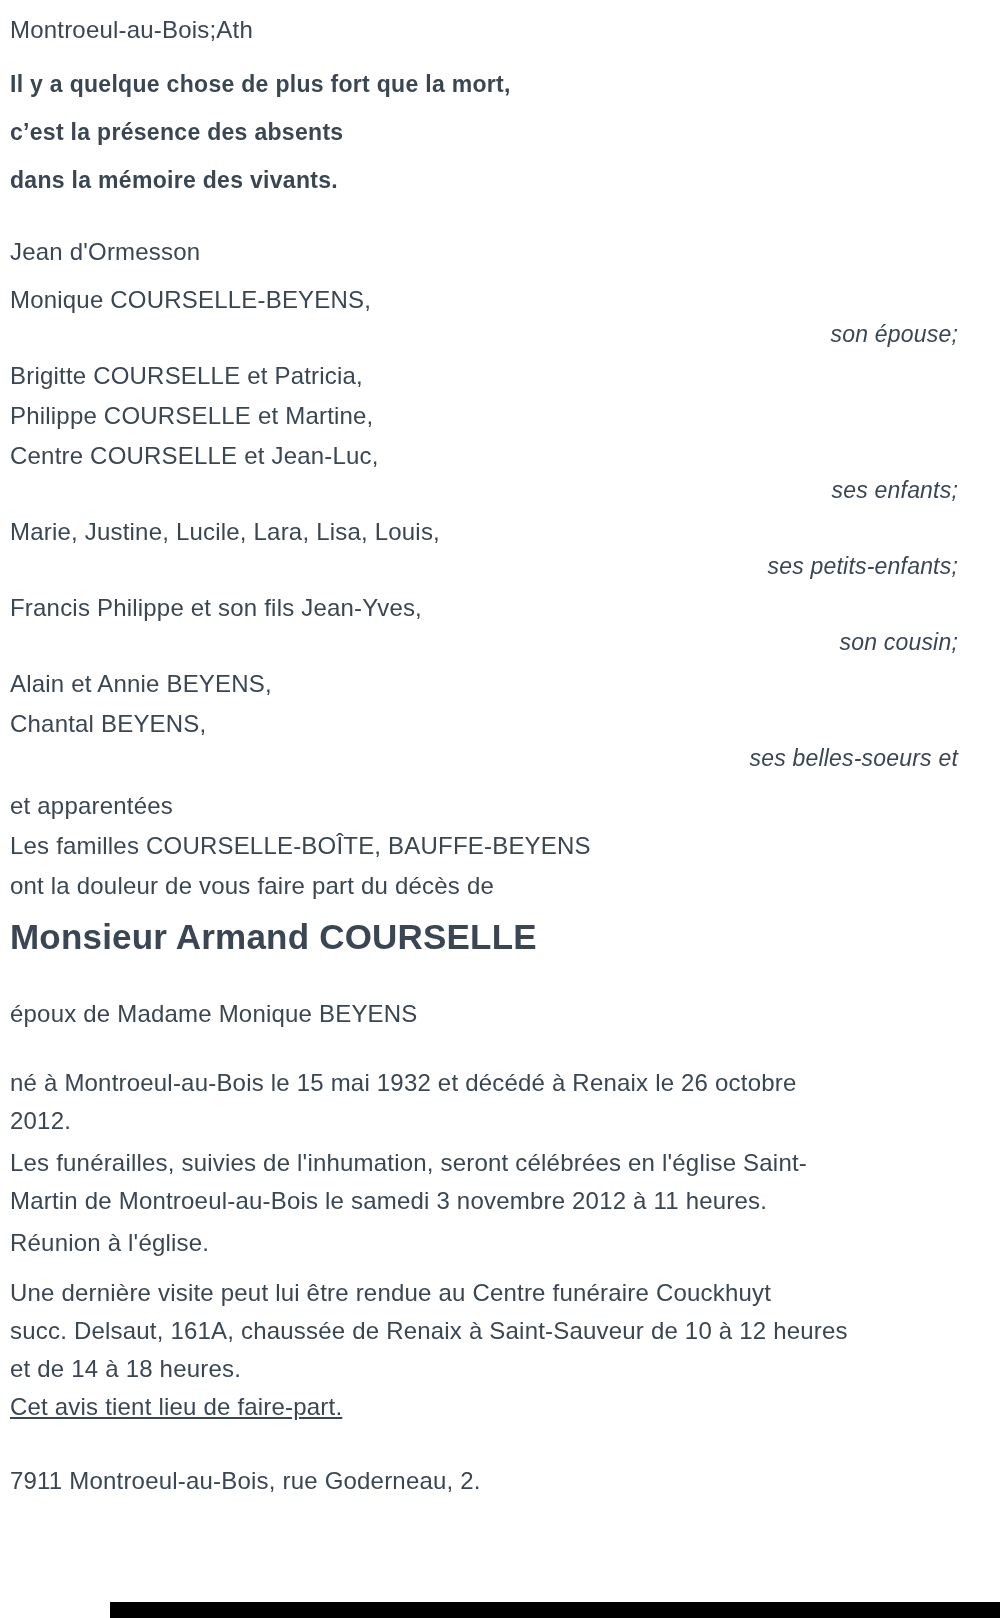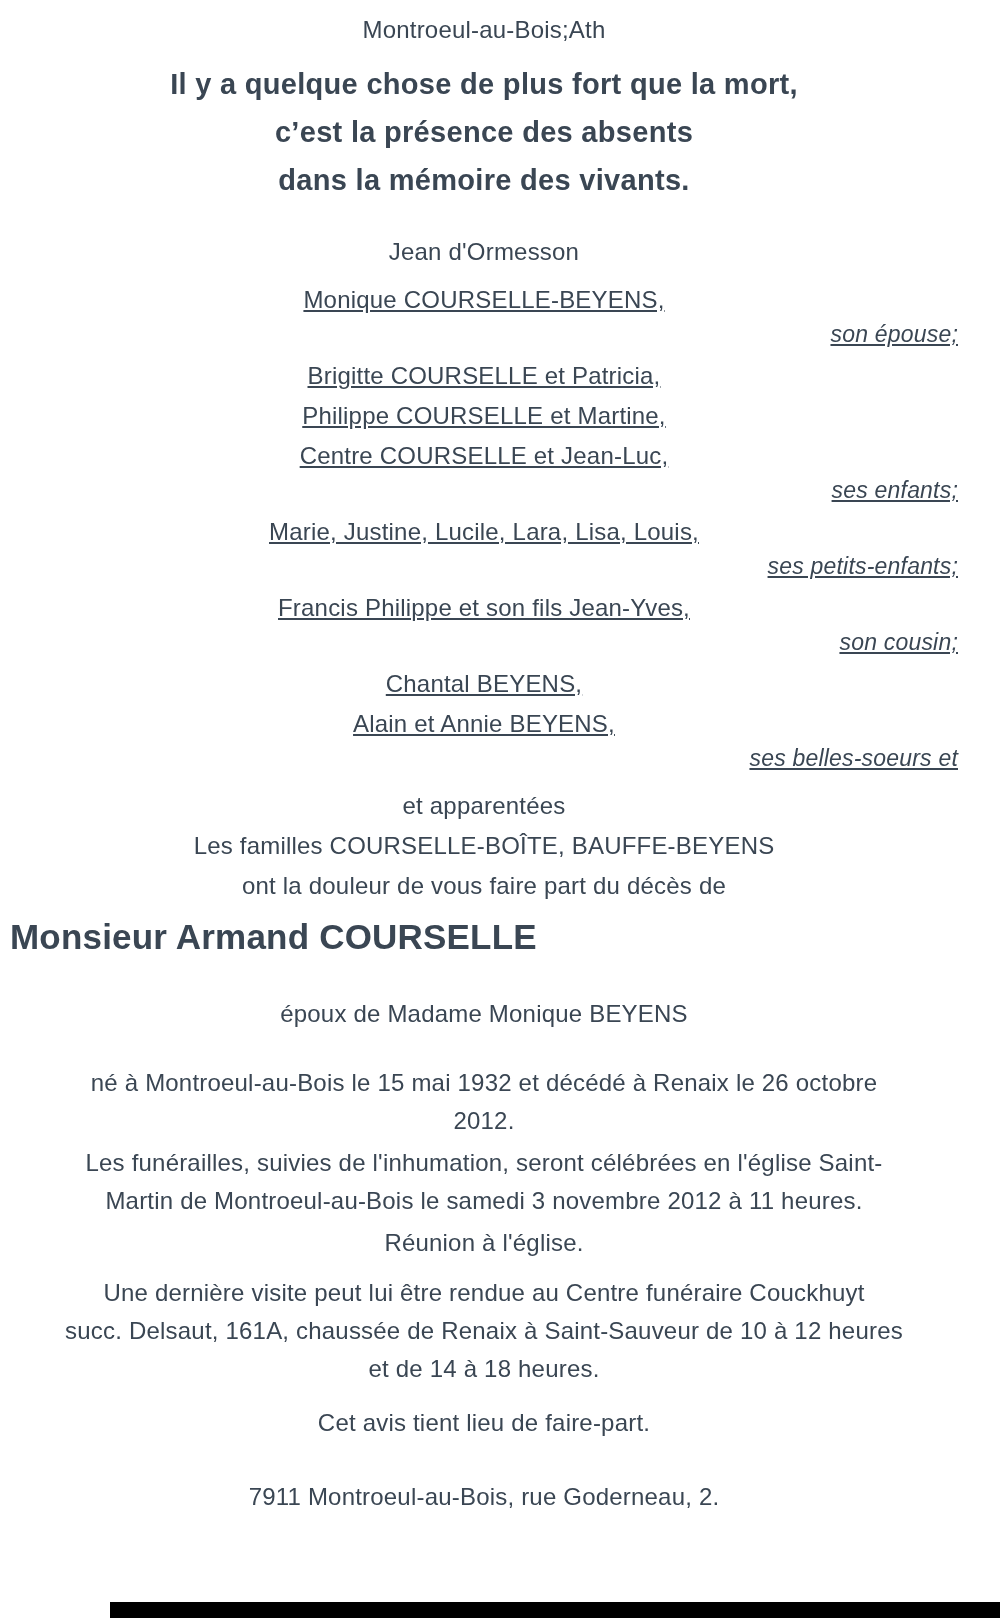--- a/index.html
+++ b/index.html
@@ -6,50 +6,50 @@
   html, body { width: 1000px; }
   body {
     height: 1618px;
     position: relative;
     overflow: hidden;
     background: var(--color-background, #ffffff);
     color: var(--color-text, #3a4653);
     font-family: "Liberation Sans", "DejaVu Sans", sans-serif;
   }
   .page { padding: 12px 42px 0 10px; }
-  p { margin: 0; text-align: center; }
+  p { margin: 0; }
 
   .location { font-size: 24px; line-height: 36px; letter-spacing: .2px; }
 
   .quote { margin-top: 12px; }
-  .quote p { font-size: 29px; font-weight: bold; line-height: 48px; letter-spacing: .3px; }
+  .quote p { font-size: 23px; font-weight: bold; line-height: 48px; letter-spacing: .3px; }
 
   .author { margin-top: 28px; font-size: 24px; line-height: 40px; letter-spacing: .2px; }
 
   .family { margin-top: 8px; }
-  .family-group { margin-bottom: 8px; text-decoration: underline; }
+  .family-group { margin-bottom: 8px; }
   .family-group:last-child { margin-bottom: 0; }
   .name-line { font-size: 24px; line-height: 40px; letter-spacing: .2px; }
   .relation-line { font-size: 23px; line-height: 28px; font-style: italic; text-align: right; letter-spacing: .2px; }
 
   .families { margin-top: 14px; }
   .families p { font-size: 24px; line-height: 40px; letter-spacing: .2px; }
 
   .announcement { font-size: 24px; line-height: 40px; letter-spacing: .2px; }
 
   .deceased-name { margin-top: 8px; font-size: 35px; font-weight: bold; line-height: 46px; letter-spacing: .2px; }
 
   .spouse { margin-top: 34px; font-size: 24px; line-height: 40px; letter-spacing: .2px; }
 
   .para p { font-size: 24px; line-height: 38px; letter-spacing: .2px; }
   .birth-death { margin-top: 30px; }
   .funeral { margin-top: 4px; }
   .meeting { margin-top: 4px; }
   .visit { margin-top: 12px; }
-  .legal { margin-top: 16px; }
+  .legal { margin-top: 0; text-decoration: underline; }
   .address { margin-top: 36px; }
 
   .bottom-bar {
     position: absolute;
     left: 110px;
     right: 0;
     bottom: 0;
     height: 16px;
     background: var(--color-bar, #000000);
   }
@@ -87,22 +87,22 @@
       <p class="name-line">Marie, Justine, Lucile, Lara, Lisa, Louis,</p>
       <p class="relation-line">ses petits-enfants;</p>
     </div>
 
     <div class="family-group">
       <p class="name-line">Francis Philippe et son fils Jean-Yves,</p>
       <p class="relation-line">son cousin;</p>
     </div>
 
     <div class="family-group">
+      <p class="name-line">Alain et Annie BEYENS,</p>
       <p class="name-line">Chantal BEYENS,</p>
-      <p class="name-line">Alain et Annie BEYENS,</p>
       <p class="relation-line">ses belles-soeurs et</p>
     </div>
 
   </section>
 
   <section class="families">
     <p>et apparentées</p>
     <p>Les familles COURSELLE-BOÎTE, BAUFFE-BEYENS</p>
   </section>
 

